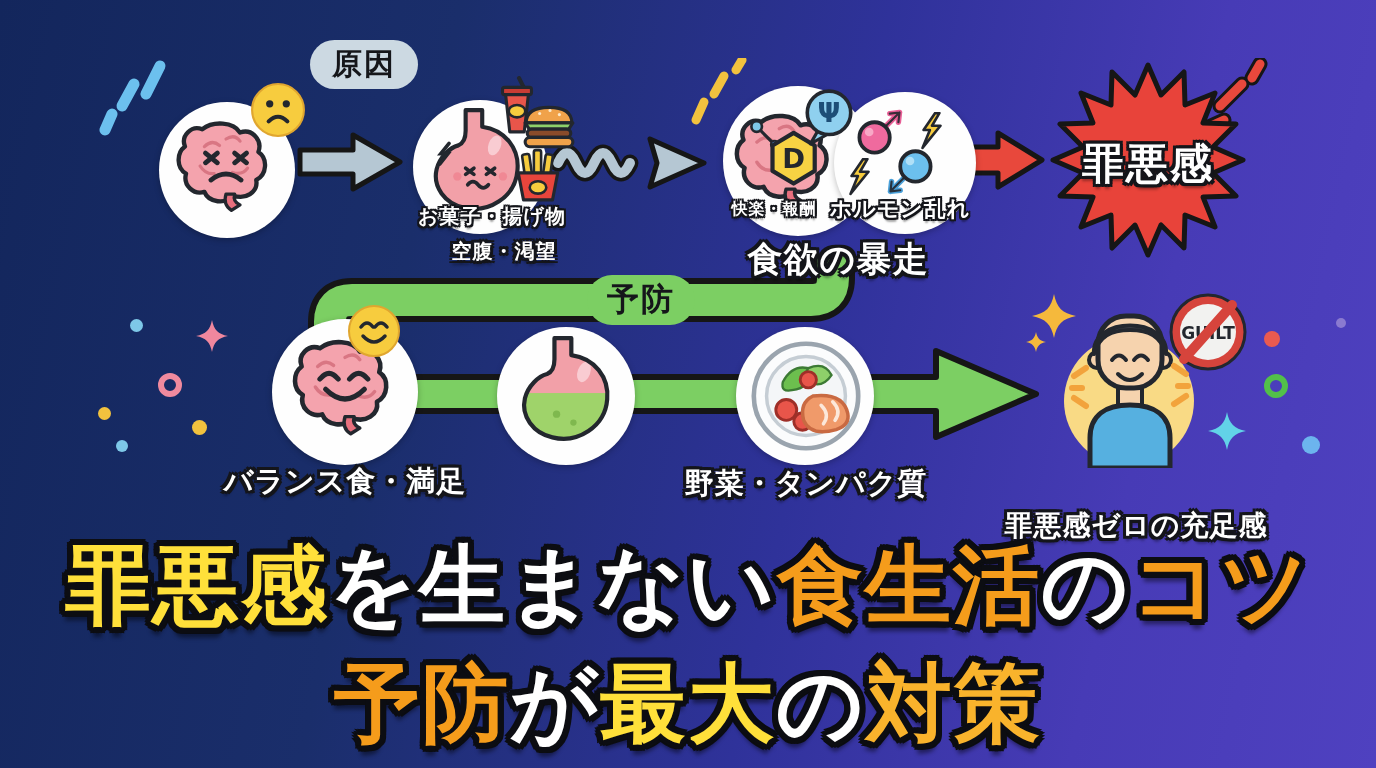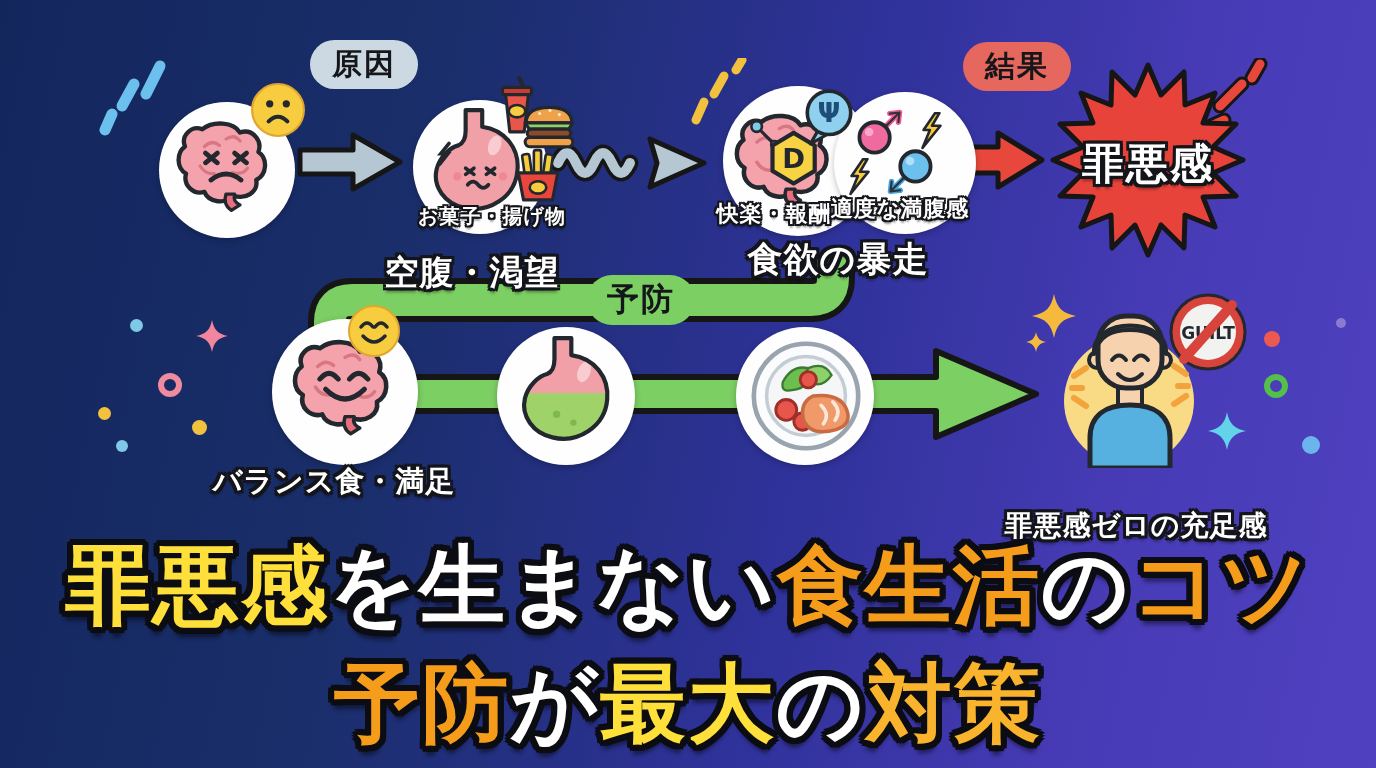--- a/index.html
+++ b/index.html
@@ -107,21 +107,20 @@
     <g>
       <path d="M558 163 q9 -20 18 0 q9 20 18 0 q9 -20 18 0 q9 20 18 0" fill="none" stroke="#161616" stroke-width="17" stroke-linecap="round"></path>
       <path d="M558 163 q9 -20 18 0 q9 20 18 0 q9 -20 18 0 q9 20 18 0" fill="none" stroke="#b5c7d3" stroke-width="10" stroke-linecap="round"></path>
       <polygon points="650,139 704,163 650,187 657,163" fill="#b5c7d3" stroke="#161616" stroke-width="5" stroke-linejoin="round"></polygon>
     </g>
 
     <polygon points="950,147 998,147 998,133 1042,160 998,187 998,173 950,173" fill="#e8483c" stroke="#161616" stroke-width="5" stroke-linejoin="round"></polygon>
   </svg>
 
   <div class="pill" style="left:364px;top:40px;background:#ccd9e2;">原因</div>
-  <div class="pill" style="left:1017px;top:42px;background:#e6675e;">結果</div>
   <div class="pill" style="left:641px;top:275px;background:#7ccf63;font-size:32px;padding:3px 20px;">予防</div>
 
   <div class="circle" style="left:159px;top:102px;width:136px;height:136px;"></div>
   <svg class="abs" style="left:172px;top:112px;" width="108" height="108" viewBox="0 0 100 100">
     <path d="M28 16 C18 12 8 22 12 32 C4 38 4 52 13 57 C10 68 20 77 30 74 C34 84 50 86 56 77 C68 82 80 74 78 63 C88 58 89 43 80 37 C84 26 74 15 63 19 C57 9 38 8 28 16 Z" fill="#f4a3ad" stroke="#23272e" stroke-width="4" stroke-linejoin="round"></path>
     <g stroke="#d97683" stroke-width="3" fill="none" stroke-linecap="round">
       <path d="M30 32 q7 -7 14 -1"></path>
         <path d="M50 25 q8 -5 13 2"></path>
         <path d="M26 50 q5 8 13 7"></path>
         <path d="M56 56 q9 3 14 -4"></path>
@@ -171,21 +170,21 @@
   <svg class="abs" style="left:510px;top:148px;" width="56" height="54" viewBox="0 0 54 52">
     <g fill="#f7cc3e" stroke="#23272e" stroke-width="2.5">
       <rect x="13" y="6" width="7" height="22" rx="2" transform="rotate(-8 16 17)"></rect>
       <rect x="23" y="2" width="7" height="26" rx="2"></rect>
       <rect x="33" y="6" width="7" height="22" rx="2" transform="rotate(8 36 17)"></rect>
     </g>
     <path d="M8 24 L46 24 L41 50 L13 50 Z" fill="#e8453c" stroke="#23272e" stroke-width="3" stroke-linejoin="round"></path>
     <ellipse cx="27" cy="38" rx="8" ry="6" fill="#f7cc3e" stroke="#23272e" stroke-width="2.5"></ellipse>
   </svg>
   <div class="lbl ol2" style="left:492px;top:203px;font-size:20px;">お菓子・揚げ物</div>
-  <div class="lbl ol3" style="left:472px;top:238px;font-size:34px;margin-top:12px;">空腹・渇望</div>
+  <div class="lbl ol3" style="left:504px;top:238px;font-size:20px;">空腹・渇望</div>
 
   <div class="circle" style="left:723px;top:86px;width:150px;height:150px;"></div>
   <div class="circle" style="left:834px;top:92px;width:142px;height:142px;"></div>
   <svg class="abs" style="left:730px;top:104px;" width="112" height="112" viewBox="0 0 100 100">
     <path d="M28 16 C18 12 8 22 12 32 C4 38 4 52 13 57 C10 68 20 77 30 74 C34 84 50 86 56 77 C68 82 80 74 78 63 C88 58 89 43 80 37 C84 26 74 15 63 19 C57 9 38 8 28 16 Z" fill="#f4a3ad" stroke="#23272e" stroke-width="4" stroke-linejoin="round"></path>
     <g stroke="#d97683" stroke-width="3" fill="none" stroke-linecap="round">
       <path d="M24 34 q7 -7 14 -1"></path>
         <path d="M44 22 q8 -5 13 2"></path>
         <path d="M24 52 q5 8 13 7"></path>
         <path d="M60 60 q9 3 14 -4"></path>
@@ -224,22 +223,22 @@
     </g>
     <circle cx="29" cy="17" r="14" fill="#6cc0ee" stroke="#23272e" stroke-width="3.5"></circle>
     <circle cx="24" cy="12" r="4" fill="#b0e0f7"></circle>
   </svg>
   <svg class="abs" style="left:846px;top:158px;" width="28" height="38" viewBox="0 0 26 36">
     <polygon points="16,1 5,17 11,17 4,34 21,13 13,13 20,1" fill="#f7cc3e" stroke="#23272e" stroke-width="2.5" stroke-linejoin="round"></polygon>
   </svg>
   <svg class="abs" style="left:918px;top:112px;" width="28" height="38" viewBox="0 0 26 36">
     <polygon points="16,1 5,17 11,17 4,34 21,13 13,13 20,1" fill="#f7cc3e" stroke="#23272e" stroke-width="2.5" stroke-linejoin="round"></polygon>
   </svg>
-  <div class="lbl ol2" style="left:774px;top:199px;font-size:22px;">快楽・報酬</div>
-  <div class="lbl ol2" style="left:900px;top:194px;font-size:22px;">適度な満腹感</div>
+  <div class="lbl ol2" style="left:774px;top:199px;font-size:16px;">快楽・報酬</div>
+  <div class="lbl ol2" style="left:900px;top:194px;font-size:22px;">ホルモン乱れ</div>
   <div class="lbl ol3" style="left:838px;top:236px;font-size:35px;">食欲の暴走</div>
 
   <svg class="abs" style="left:1048px;top:60px;" width="200" height="200" viewBox="0 0 200 200">
     <polygon points="195,100 165,113 188,136 155,137 167,167 137,155 136,188 113,165 100,195 87,165 64,188 63,155 33,167 45,137 12,136 35,113 5,100 35,87 12,64 45,63 33,33 63,45 64,12 87,35 100,5 113,35 136,12 137,45 167,33 155,63 188,64 165,87" fill="#e8433a" stroke="#161616" stroke-width="5" stroke-linejoin="round"></polygon>
   </svg>
   <div class="lbl ol3" style="left:1148px;top:136px;font-size:42px;letter-spacing:2px;">罪悪感</div>
 
   <div class="circle" style="left:272px;top:319px;width:146px;height:146px;"></div>
   <svg class="abs" style="left:288px;top:330px;" width="114" height="114" viewBox="0 0 100 100">
     <path d="M28 16 C18 12 8 22 12 32 C4 38 4 52 13 57 C10 68 20 77 30 74 C34 84 50 86 56 77 C68 82 80 74 78 63 C88 58 89 43 80 37 C84 26 74 15 63 19 C57 9 38 8 28 16 Z" fill="#f4a3ad" stroke="#23272e" stroke-width="4" stroke-linejoin="round"></path>
@@ -257,21 +256,21 @@
     </g>
   </svg>
   <svg class="abs" style="left:347px;top:304px;" width="54" height="54" viewBox="0 0 54 54">
     <circle cx="27" cy="27" r="25" fill="#f7cc3e" stroke="#e0a62f" stroke-width="2"></circle>
     <g stroke="#23272e" stroke-width="3.5" stroke-linecap="round" fill="none">
       <path d="M14 23 q6 -8 12 0"></path>
         <path d="M28 23 q6 -8 12 0"></path>
         <path d="M16 32 q11 12 22 0"></path>
     </g>
   </svg>
-  <div class="lbl ol3" style="left:334px;top:462px;font-size:29px;">バランス食・満足</div>
+  <div class="lbl ol3" style="left:345px;top:462px;font-size:29px;">バランス食・満足</div>
 
   <div class="circle" style="left:497px;top:327px;width:138px;height:138px;"></div>
   <svg class="abs" style="left:512px;top:334px;" width="106" height="116" viewBox="0 0 100 110">
     <defs>
         <clipPath id="stomach-clip">
           <path d="M40 4 H56 V20 C78 23 92 41 90 62 C88 88 62 104 38 98 C20 94 8 78 12 61 C15 49 25 40 33 38 C38 36 40 30 40 24 Z"></path>
         </clipPath>
       </defs>
     <path d="M40 4 H56 V20 C78 23 92 41 90 62 C88 88 62 104 38 98 C20 94 8 78 12 61 C15 49 25 40 33 38 C38 36 40 30 40 24 Z" fill="#f2a0a8"></path>
     <rect x="4" y="56" width="92" height="50" fill="#9fd36a" clip-path="url(#stomach-clip)"></rect>
@@ -286,20 +285,21 @@
     <circle cx="50" cy="50" r="45" fill="#fbfcfd" stroke="#9aa4ae" stroke-width="4"></circle>
     <circle cx="50" cy="50" r="34" fill="#f4f6f8" stroke="#c5cdd4" stroke-width="3"></circle>
     <path d="M30 38 q9 -17 25 -11 q-1 16 -17 18 q-10 2 -8 -7 z" fill="#6cbf4e" stroke="#3c7a34" stroke-width="2"></path>
     <path d="M52 26 q14 -6 20 6 q-8 12 -20 6 q-5 -6 0 -12 z" fill="#8ed06a" stroke="#3c7a34" stroke-width="2"></path>
     <circle cx="52" cy="36" r="7" fill="#e8554a" stroke="#9e2f28" stroke-width="2.5"></circle>
     <circle cx="33" cy="62" r="9" fill="#e8554a" stroke="#9e2f28" stroke-width="2.5"></circle>
     <circle cx="47" cy="72" r="7.5" fill="#e8554a" stroke="#9e2f28" stroke-width="2.5"></circle>
     <path d="M56 50 q26 -3 30 15 q2 10 -10 14 q-22 6 -28 -8 q-4 -15 8 -21 z" fill="#f09a6a" stroke="#c96a42" stroke-width="3"></path>
     <path d="M63 58 q8 8 2 16 M73 55 q8 8 2 16" stroke="#fce8da" stroke-width="3" fill="none" stroke-linecap="round"></path>
   </svg>
+  <div class="lbl ol3" style="left:806px;top:464px;font-size:29px;">野菜・タンパク質</div>
 
   <div class="circle" style="left:1064px;top:336px;width:130px;height:130px;background:#f9da85;box-shadow:none;"></div>
   <svg class="abs" style="left:1060px;top:300px;" width="140" height="168" viewBox="0 0 140 168">
     <rect x="58" y="88" width="24" height="24" fill="#f6d3ae" stroke="#23272e" stroke-width="4"></rect>
     <path d="M30 168 L30 138 C30 115 46 105 70 105 C94 105 110 115 110 138 L110 168 Z" fill="#56b0e0" stroke="#23272e" stroke-width="5" stroke-linejoin="round"></path>
     <circle cx="37" cy="60" r="8" fill="#f6d3ae" stroke="#23272e" stroke-width="4"></circle>
     <circle cx="103" cy="60" r="8" fill="#f6d3ae" stroke="#23272e" stroke-width="4"></circle>
     <rect x="38" y="16" width="64" height="72" rx="28" fill="#f6d3ae" stroke="#23272e" stroke-width="5"></rect>
     <path d="M34 54 C31 16 109 16 106 54 C101 36 89 30 70 30 C51 30 39 36 34 54 Z" fill="#55555e" stroke="#23272e" stroke-width="4" stroke-linejoin="round"></path>
     <g stroke="#23272e" stroke-width="4" stroke-linecap="round" fill="none">

